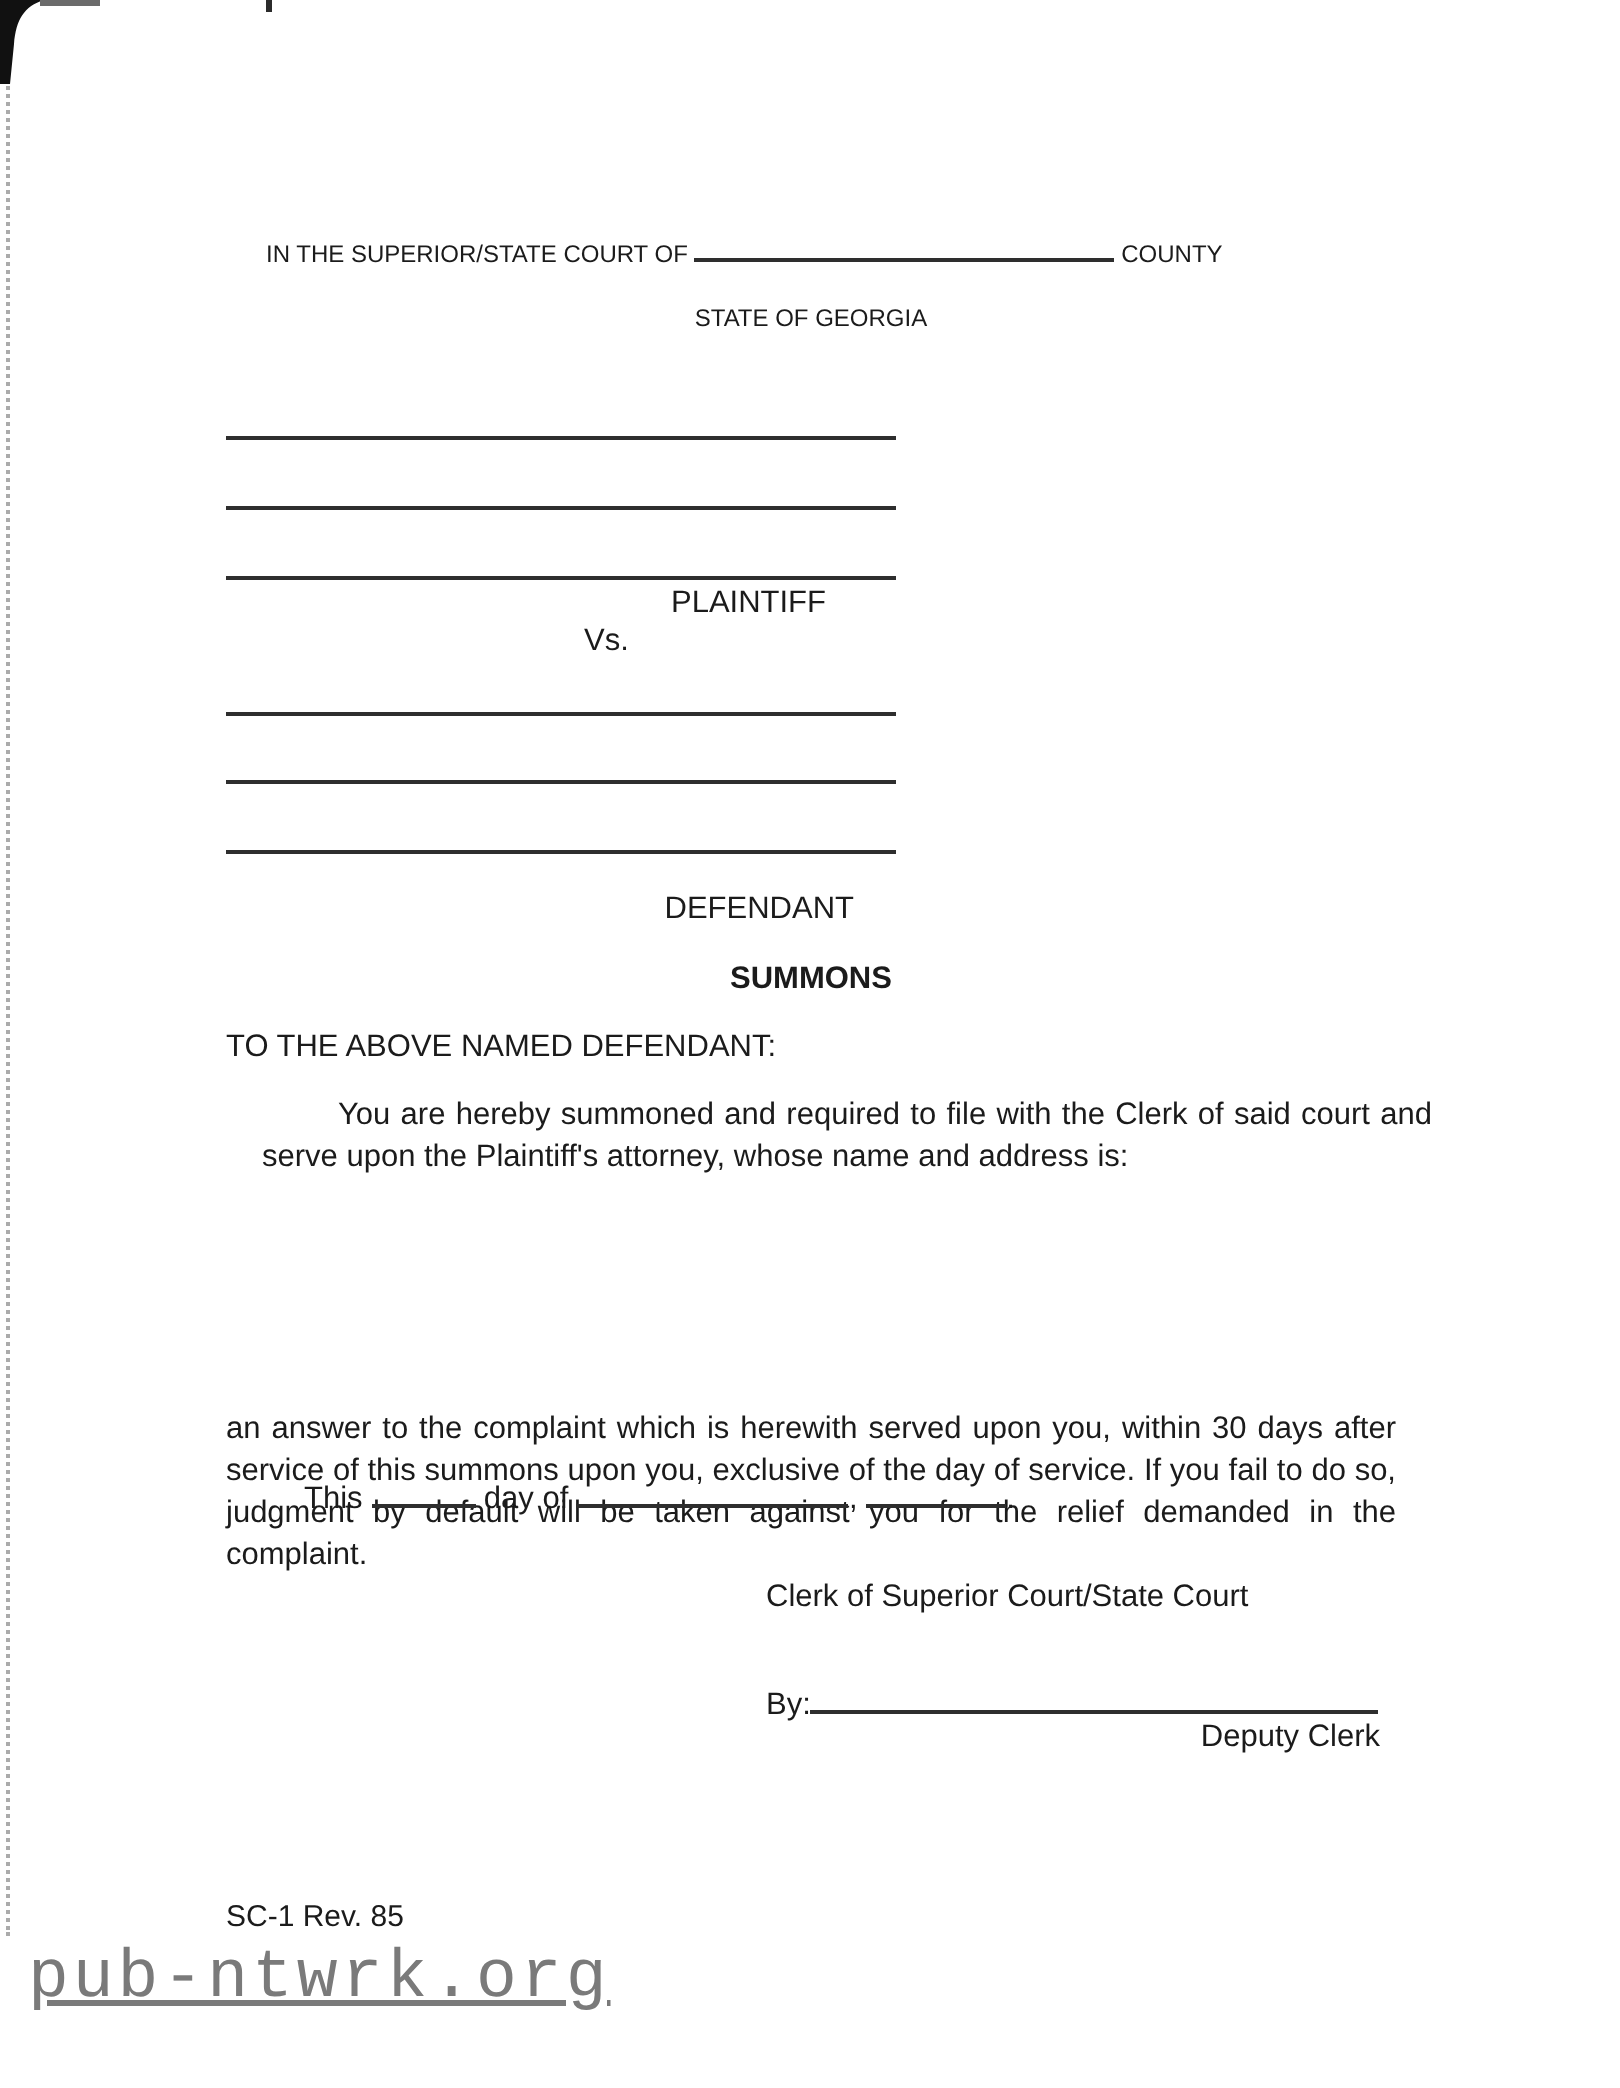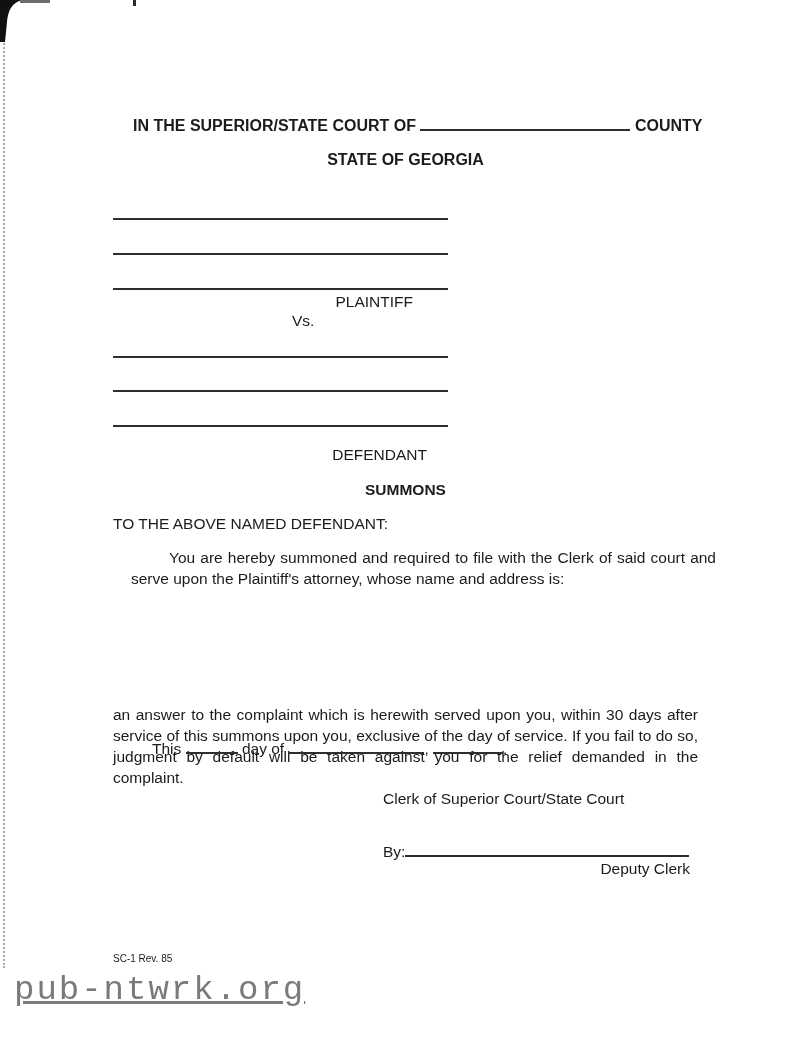--- a/index.html
+++ b/index.html
@@ -29,22 +29,22 @@
     position:absolute;
     height:0;
     border-top:2px solid #2e2e2e;
   }
   .blank{
     display:inline-block;
     height:15px;
     border-bottom:2px solid #2e2e2e;
     vertical-align:baseline;
   }
-  .hdr{font-size:16px;font-weight:bold;white-space:nowrap;}
-  .small{font-size:10px;}
+  .hdr{font-size:12px;font-weight:normal;white-space:nowrap;}
+  .small{font-size:15px;}
   
   #watermark{
     position:absolute;
     left:14px;
     top:980px;
     font-family:"Liberation Mono", monospace;
     font-size:34px;
     letter-spacing:2px;
     color:#7a7a7a;
     text-decoration:underline;

